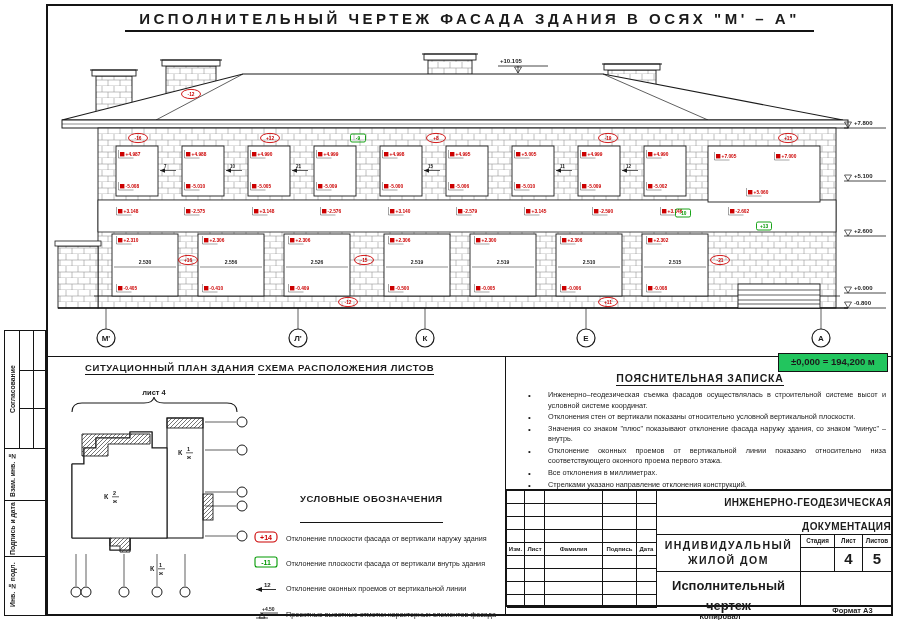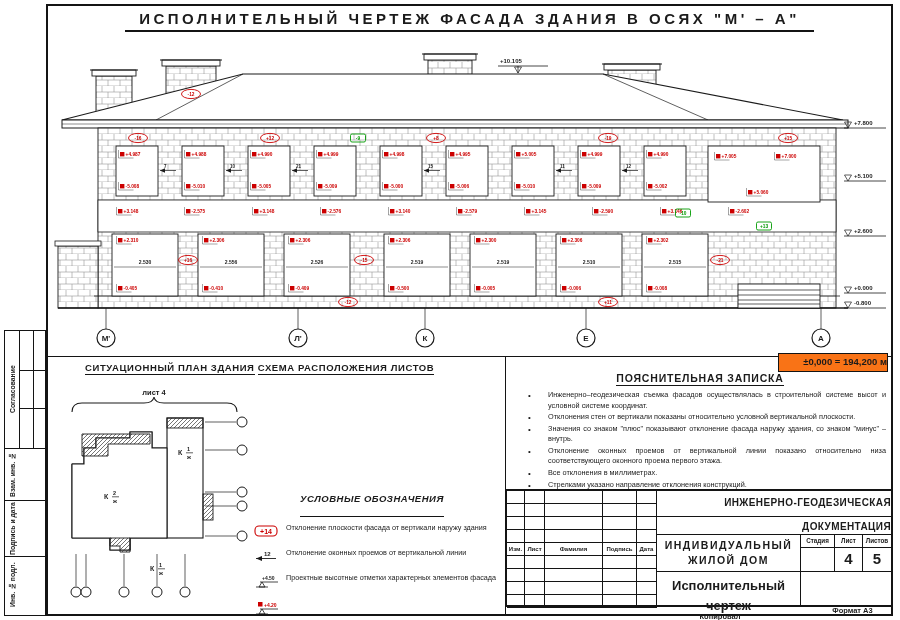--- a/index.html
+++ b/index.html
@@ -9,31 +9,31 @@
   .title-row { position:absolute; left:46px; top:10px; width:847px; text-align:center; }
   .title-row span { display:inline-block; font-size:15px; font-weight:bold; letter-spacing:3.5px; border-bottom:2px solid #141414; padding:0 14px 3px 14px; white-space:nowrap; }
   .facade-wrap { position:absolute; left:48px; top:50px; width:840px; height:305px; }
   .divider-h { position:absolute; left:46px; top:356px; width:847px; border-top:1.5px solid #141414; }
   .divider-v { position:absolute; left:505px; top:356px; height:260px; border-left:1.5px solid #141414; }
   .plan-titles { position:absolute; left:85px; top:362px; font-size:9.5px; font-weight:bold; letter-spacing:0.6px; }
   .plan-titles div { border-bottom:1.2px solid #141414; padding-bottom:1px; margin-bottom:2px; display:inline-block; }
   .plan-titles .l2 { display:block; }
   .plan-wrap { position:absolute; left:52px; top:386px; width:210px; height:228px; }
   .legend { position:absolute; left:252px; top:488px; width:258px; }
-  .legend h3 { font-size:9.5px; font-weight:bold; text-align:left; margin-left:48px; border-bottom:1.2px solid #141414; display:inline-block; padding-bottom:12px; letter-spacing:0.5px;font-style:italic; }
-  .legend-row { display:flex; margin-top:7px; }
+  .legend h3 { font-size:9.5px; font-weight:bold; text-align:left; margin-left:48px; border-bottom:1.2px solid #141414; display:inline-block; padding-bottom:18px; letter-spacing:0.5px; }
+  .legend-row { display:flex; align-items:center; margin-top:7px; }
   .legend-sym { width:34px; flex:0 0 34px; }
   .legend-txt { font-size:7.2px; line-height:1.15; }
   .note { position:absolute; left:514px; top:372px; width:372px; }
   .note h3 { font-size:10.5px; font-weight:bold; text-align:center; letter-spacing:0.8px; margin-bottom:6px; }
   .note h3 span { border-bottom:1.3px solid #141414; padding-bottom:1px; }
   .note ul { list-style:none; }
   .note li { position:relative; font-size:7.3px; line-height:1.45; padding-left:34px; text-align:justify; margin-bottom:1px; }
   .note li::before { content:"•"; position:absolute; left:14px; font-size:8px; }
-  .datum-box { position:absolute; left:778px; top:353px; width:110px; height:19px; border:1.6px solid #141414; background:#f97316; font-size:9.5px; font-weight:bold; text-align:right; line-height:16px; }
+  .datum-box { position:absolute; left:778px; top:353px; width:110px; height:19px; border:1.6px solid #141414; background:#22c55e; font-size:9.5px; font-weight:bold; text-align:center; line-height:16px; }
   .tblock { position:absolute; left:505px; top:489px; width:388px; height:118px; border:2px solid #141414; background:#fff; }
   .tb-abs { position:absolute; border-color:#141414; }
   .stamp { position:absolute; left:4px; top:330px; width:42px; height:286px; border:1.2px solid #141414; }
   .stamp-cell { position:relative; border-bottom:1.2px solid #141414; width:100%; }
   .stamp-cell:last-child { border-bottom:none; }
   .stamp-label { position:absolute; left:0; top:0; width:14px; height:100%; display:flex; align-items:center; justify-content:center; writing-mode:vertical-rl; transform:rotate(180deg); font-size:6.8px; font-weight:bold; white-space:nowrap; }
   .stamp-sub { position:absolute; left:14px; top:0; right:0; bottom:0; border-left:1.2px solid #141414; }
   .stamp-sub .v { position:absolute; left:50%; top:0; bottom:0; border-left:1.2px solid #141414; }
   .stamp-sub .h { position:absolute; left:0; right:0; border-top:1.2px solid #141414; }
   .footer-copy { position:absolute; left:660px; top:612px; width:120px; text-align:center; font-size:7.5px; font-weight:bold; }
@@ -624,20 +624,27 @@
 
   <div class="legend">
     <h3>УСЛОВНЫЕ ОБОЗНАЧЕНИЯ</h3>
     <div id="legend-rows">
         <div class="legend-row">
           <span class="legend-sym"><svg width="30" height="14">
               <rect x="3" y="2" width="22" height="10" rx="4" fill="none" stroke="#cc0000" stroke-width="1.1"></rect>
               <text x="14" y="10" font-size="7" font-weight="bold" fill="#cc0000" text-anchor="middle" font-family="Liberation Sans, sans-serif">+14</text>
             </svg></span>
           <span class="legend-txt">Отклонение плоскости фасада от вертикали наружу здания</span>
+        </div>
+        <div class="legend-row">
+          <span class="legend-sym"><svg width="30" height="14">
+              <rect x="3" y="2" width="22" height="10" rx="2" fill="none" stroke="#009a00" stroke-width="1.1"></rect>
+              <text x="14" y="10" font-size="7" font-weight="bold" fill="#009a00" text-anchor="middle" font-family="Liberation Sans, sans-serif">-11</text>
+            </svg></span>
+          <span class="legend-txt">Отклонение плоскости фасада от вертикали внутрь здания</span>
         </div>
         <div class="legend-row">
           <span class="legend-sym"><svg width="30" height="14">
               <text x="12" y="7" font-size="6" font-weight="bold" fill="#1b1b1b" font-family="Liberation Sans, sans-serif">12</text>
               <line x1="4" y1="9.5" x2="24" y2="9.5" stroke="#1b1b1b" stroke-width="0.9"></line>
               <path d="M4,9.5 l6,-2.5 v5 Z" fill="#1b1b1b"></path>
             </svg></span>
           <span class="legend-txt">Отклонение оконных проемов от вертикальной линии</span>
         </div>
         <div class="legend-row">

